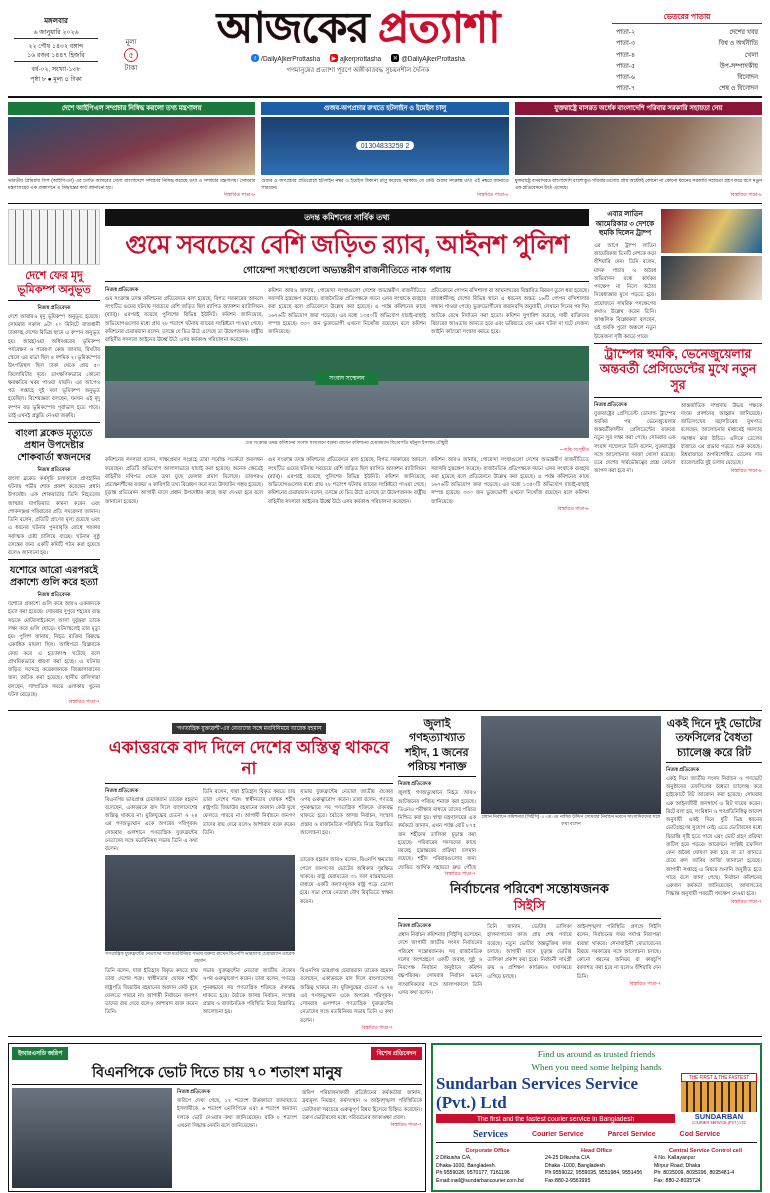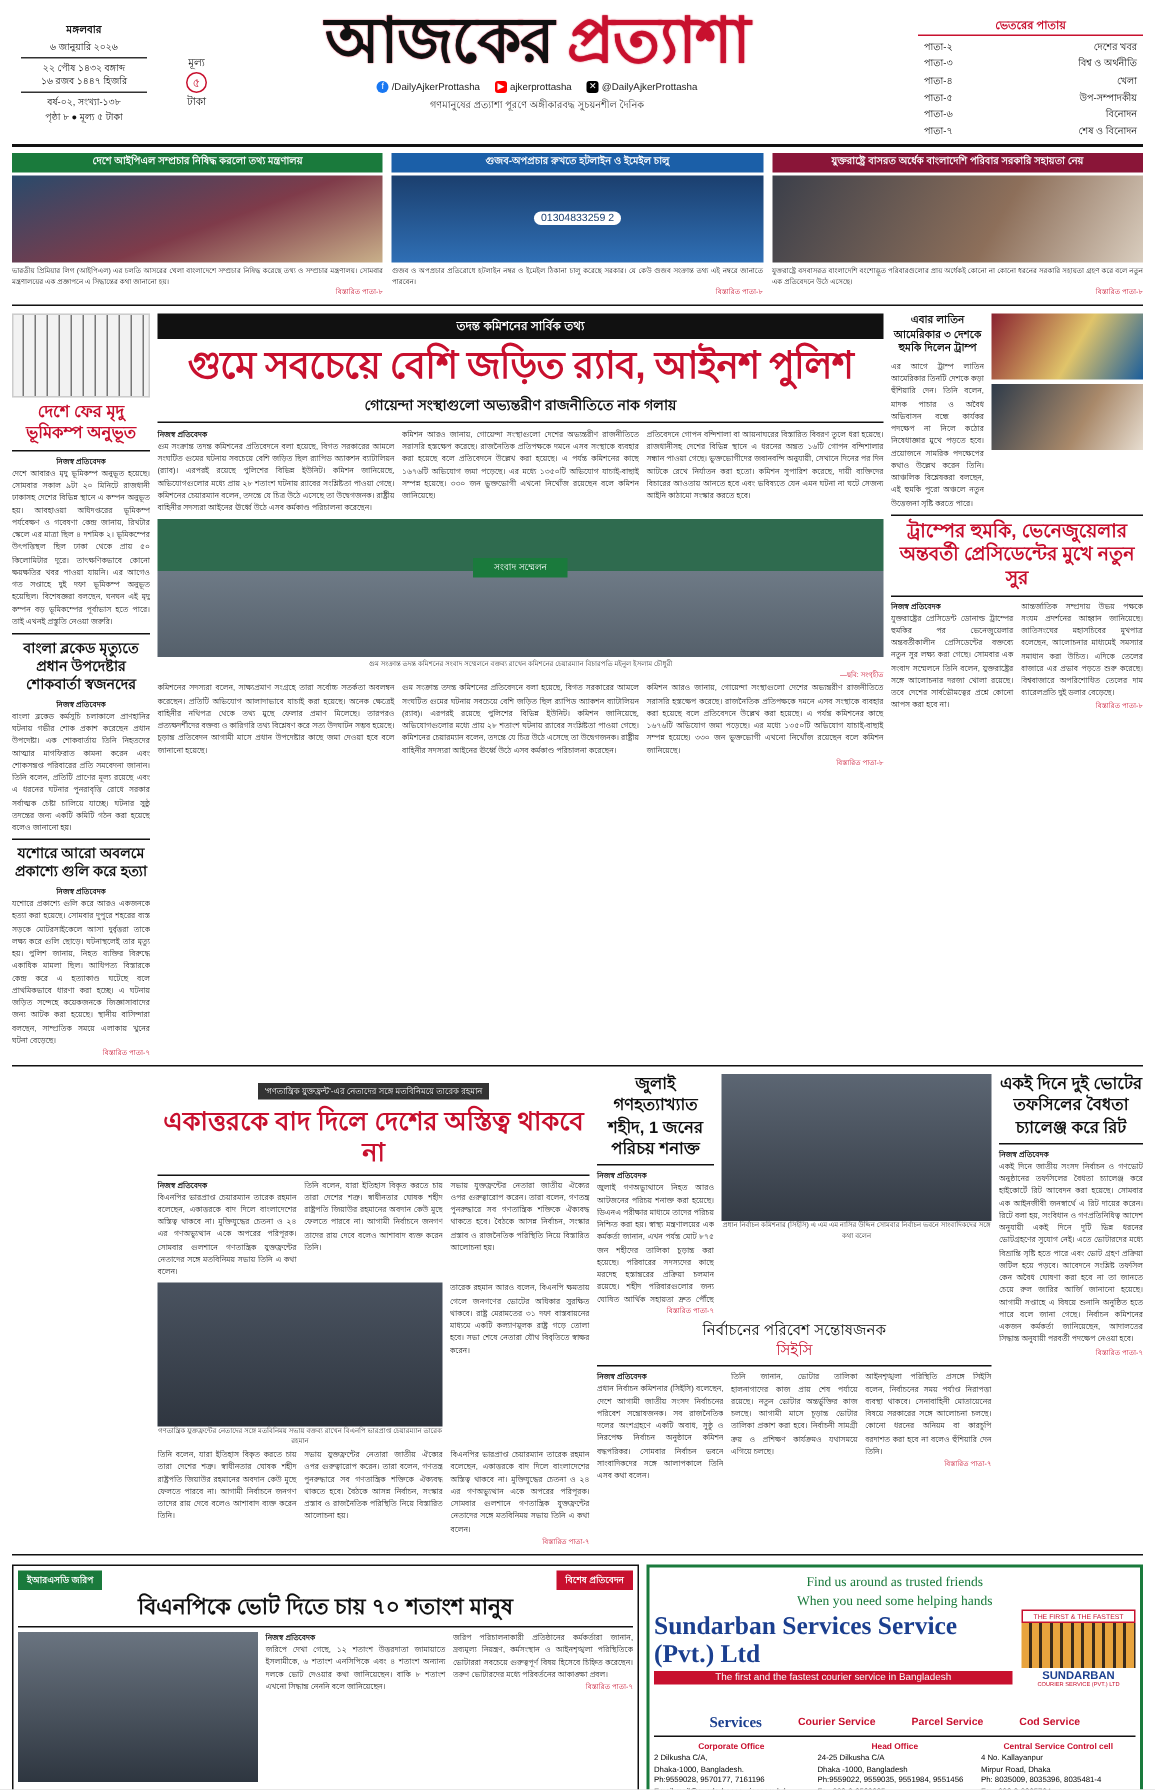--- a/index.html
+++ b/index.html
@@ -123,21 +123,21 @@
   .rt-cols { display: flex; gap: 5px; }
   .rt-cols > div { flex: 1; }
   .mini-ttl { font-size: 6px; text-align: center; line-height: 1.35; color: #111; }
 
   
   .sec2 { display: flex; gap: 5px; margin-top: 5px; }
   .tagline { background: #333; color: #fff; font-size: 5.6px; padding: 1px 4px;
              display: inline-block; }
   .hl2 { font-size: 17px; font-weight: bold; color: #c8102e; text-align: center;
          line-height: 1.25; }
-  .hl3 { font-size: 10px; font-weight: normal; color: #111; text-align: center;
+  .hl3 { font-size: 13px; font-weight: bold; color: #111; text-align: center;
          line-height: 1.3; }
   .hl4 { font-size: 11px; font-weight: bold; color: #111; text-align: center;
          line-height: 1.3; }
 
   
   .sec3 { display: flex; gap: 5px; margin-top: 6px; }
   .survey { width: 418px; border: 1px solid #111; padding: 3px; }
   .survey-tabs { display: flex; justify-content: space-between; font-size: 6px; }
   .survey-tabs .t1 { background: #1a7a3c; color: #fff; padding: 1px 6px; font-weight: bold; }
   .survey-tabs .t2 { background: #c8102e; color: #fff; padding: 1px 6px; font-weight: bold; }
@@ -152,21 +152,21 @@
   .ad-brand .nm { flex: 1; }
   .ad-name { font-size: 17px; font-weight: bold; color: #1b3f8f;
              font-family: "Liberation Serif", serif; line-height: 1.1; }
   .ad-sub { background: #c8102e; color: #fff; font-size: 6.6px; text-align: center;
             padding: 1px 0; margin-top: 2px; }
   .ad-logo { width: 76px; text-align: center; }
   .ad-logo .box { border: 1px solid #c8102e; font-size: 4.6px; color: #c8102e;
                   padding: 1px; }
   .ad-logo .tiger { height: 30px; background: #e8a33d; position: relative; }
   .ad-serv { display: flex; align-items: center; gap: 24px; justify-content: center;
-             margin-top: 18px; font-size: 7px; }
+             margin-top: 3px; font-size: 7px; }
   .ad-serv .lbl { color: #1b3f8f; font-weight: bold; font-size: 10px;
                   font-family: "Liberation Serif", serif; }
   .ad-serv .it { color: #c8102e; font-weight: bold; }
   .ad-off { display: flex; gap: 6px; margin-top: 3px; font-size: 5.2px;
             line-height: 1.45; }
   .ad-off > div { flex: 1; }
   .ad-off .h { color: #c8102e; font-weight: bold; text-align: center; font-size: 5.6px; }
   .rowline { height: 1px; background: #111; margin: 3px 0; }
 </style>
 </head>
@@ -287,21 +287,21 @@
       </div>
       <div class="left-hl red">দেশে ফের মৃদু ভূমিকম্প অনুভূত</div>
       <div class="rowline"></div>
       <div class="byline" style="text-align:center">নিজস্ব প্রতিবেদক</div>
       <div class="body-text" style="max-height:196px">দেশে আবারও মৃদু ভূমিকম্প অনুভূত হয়েছে। সোমবার সকাল ৯টা ২০ মিনিটে রাজধানী ঢাকাসহ দেশের বিভিন্ন স্থানে এ কম্পন অনুভূত হয়। আবহাওয়া অধিদপ্তরের ভূমিকম্প পর্যবেক্ষণ ও গবেষণা কেন্দ্র জানায়, রিখটার স্কেলে এর মাত্রা ছিল ৪ দশমিক ২। ভূমিকম্পের উৎপত্তিস্থল ছিল ঢাকা থেকে প্রায় ৫০ কিলোমিটার দূরে। তাৎক্ষণিকভাবে কোনো ক্ষয়ক্ষতির খবর পাওয়া যায়নি। এর আগেও গত সপ্তাহে দুই দফা ভূমিকম্প অনুভূত হয়েছিল। বিশেষজ্ঞরা বলছেন, ঘনঘন এই মৃদু কম্পন বড় ভূমিকম্পের পূর্বাভাস হতে পারে। তাই এখনই প্রস্তুতি নেওয়া জরুরি।</div>
       <div class="rowline"></div>
       <div class="left-hl" style="font-size:9.5px">বাংলা ব্লকেড মৃত্যুতে প্রধান উপদেষ্টার শোকবার্তা স্বজনদের</div>
       <div class="byline" style="text-align:center">নিজস্ব প্রতিবেদক</div>
       <div class="body-text" style="max-height:150px">বাংলা ব্লকেড কর্মসূচি চলাকালে প্রাণহানির ঘটনায় গভীর শোক প্রকাশ করেছেন প্রধান উপদেষ্টা। এক শোকবার্তায় তিনি নিহতদের আত্মার মাগফিরাত কামনা করেন এবং শোকসন্তপ্ত পরিবারের প্রতি সমবেদনা জানান। তিনি বলেন, প্রতিটি প্রাণের মূল্য রয়েছে এবং এ ধরনের ঘটনার পুনরাবৃত্তি রোধে সরকার সর্বাত্মক চেষ্টা চালিয়ে যাচ্ছে। ঘটনার সুষ্ঠু তদন্তের জন্য একটি কমিটি গঠন করা হয়েছে বলেও জানানো হয়।</div>
       <div class="rowline"></div>
-      <div class="left-hl" style="font-size:9.5px">যশোরে আরো অবলমে প্রকাশ্যে গুলি করে হত্যা</div>
+      <div class="left-hl" style="font-size:9.5px">যশোরে আরো এরপরইে প্রকাশ্যে গুলি করে হত্যা</div>
       <div class="byline" style="text-align:center">নিজস্ব প্রতিবেদক</div>
       <div class="body-text" style="max-height:190px">যশোরে প্রকাশ্যে গুলি করে আরও একজনকে হত্যা করা হয়েছে। সোমবার দুপুরে শহরের ব্যস্ত সড়কে মোটরসাইকেলে আসা দুর্বৃত্তরা তাকে লক্ষ্য করে গুলি ছোড়ে। ঘটনাস্থলেই তার মৃত্যু হয়। পুলিশ জানায়, নিহত ব্যক্তির বিরুদ্ধে একাধিক মামলা ছিল। আধিপত্য বিস্তারকে কেন্দ্র করে এ হত্যাকাণ্ড ঘটেছে বলে প্রাথমিকভাবে ধারণা করা হচ্ছে। এ ঘটনায় জড়িত সন্দেহে কয়েকজনকে জিজ্ঞাসাবাদের জন্য আটক করা হয়েছে। স্থানীয় বাসিন্দারা বলছেন, সাম্প্রতিক সময়ে এলাকায় খুনের ঘটনা বেড়েছে।</div>
       <div class="more" style="font-size:4.7px;color:#c8102e;text-align:right">বিস্তারিত পাতা-৭</div>
     </div>
 
     <div class="col-mid">
       <div class="band dark">তদন্ত কমিশনের সার্বিক তথ্য</div>
       <div class="midhead" style="margin-top:4px;">গুমে সবচেয়ে বেশি জড়িত র‍্যাব, আইনশ পুলিশ</div>
       <div class="midsub">গোয়েন্দা সংস্থাগুলো অভ্যন্তরীণ রাজনীতিতে নাক গলায়</div>
       <div class="rowline"></div>

